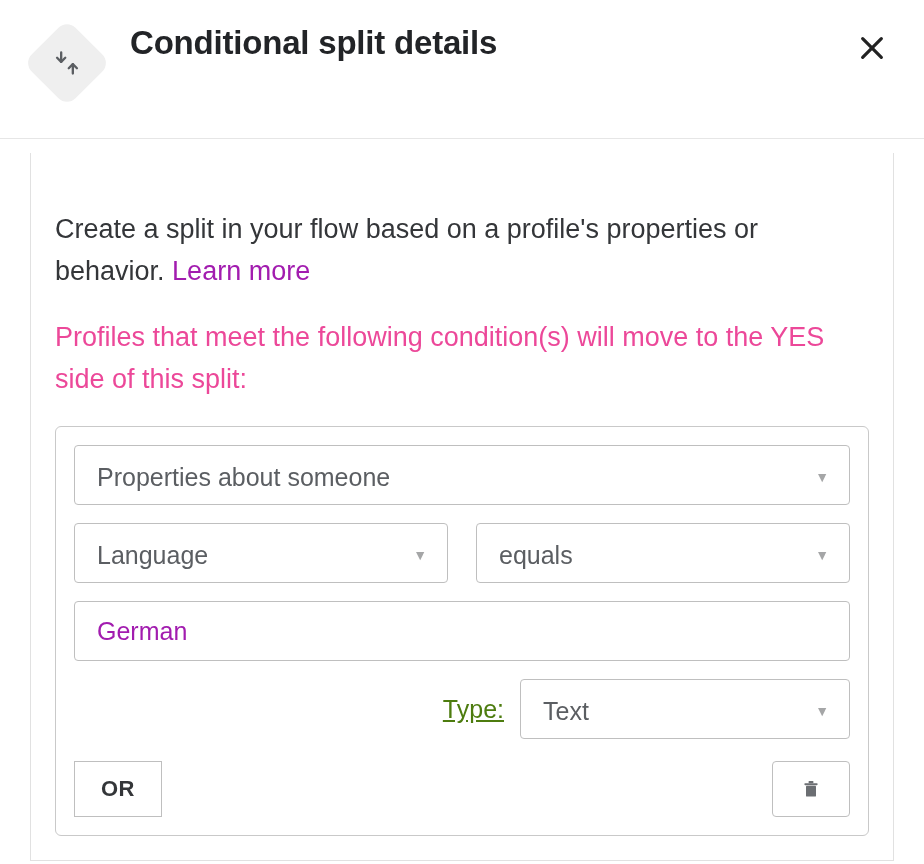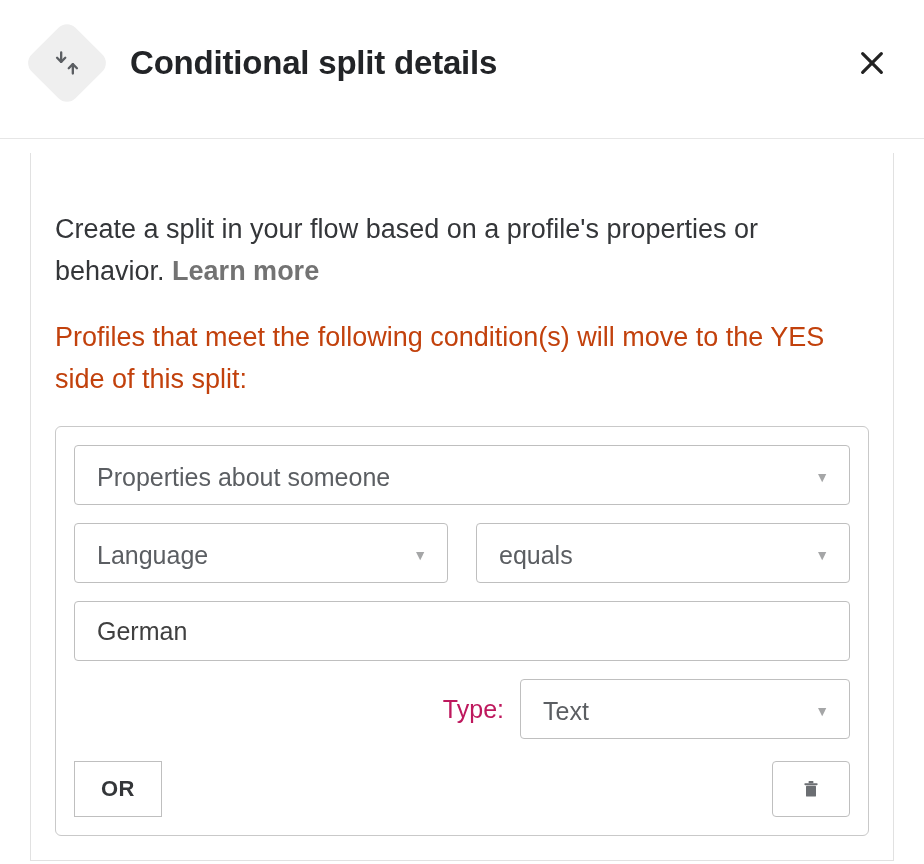--- a/index.html
+++ b/index.html
@@ -9,21 +9,21 @@
     font-family: -apple-system, BlinkMacSystemFont, "Segoe UI", Helvetica, Arial, sans-serif;
     color: #222427;
     background: #fff;
     width: 924px;
     height: 864px;
     overflow: hidden;
   }
 
   .header {
     display: flex;
-    align-items: center;
+    align-items: flex-start;
     padding: 24px 28px 36px 28px;
     border-bottom: 1px solid #e6e6e6;
   }
   .diamond {
     width: 78px;
     height: 78px;
     position: relative;
     margin-right: 24px;
     flex-shrink: 0;
   }
@@ -68,29 +68,28 @@
     border-top: none;
   }
 
   .intro {
     font-size: 27px;
     line-height: 1.55;
     color: #343639;
     margin: 0 0 24px 0;
   }
   .intro a {
-    color: #737373;
+    color: #a21caf;
     text-decoration: none;
     cursor: pointer;
-    font-weight: bold;
   }
   .subtext {
     font-size: 27px;
     line-height: 1.55;
-    color: #c2410c;
+    color: #ec4899;
     margin: 0 0 26px 0;
   }
 
   .condition-card {
     border: 1px solid #c9c9c9;
     border-radius: 6px;
     padding: 18px;
   }
 
   .select {
@@ -116,36 +115,37 @@
   .mb { margin-bottom: 18px; }
 
   .text-input {
     width: 100%;
     border: 1px solid #bfbfbf;
     border-radius: 4px;
     background: #fff;
     padding: 0 22px;
     height: 60px;
     font-size: 25px;
-    color: #404040;
+    color: #a21caf;
     outline: none;
     font-family: inherit;
   }
 
   .type-row {
     display: flex;
     align-items: center;
     justify-content: flex-end;
     gap: 16px;
     margin-bottom: 22px;
     margin-top: 18px;
   }
   .type-label {
     font-size: 25px;
-    color: #be185d;
+    color: #4d7c0f;
+    text-decoration: underline;
   }
   .type-select {
     width: 330px;
     align-items: center;
   }
 
   .bottom-row {
     display: flex;
     align-items: center;
     justify-content: space-between;

